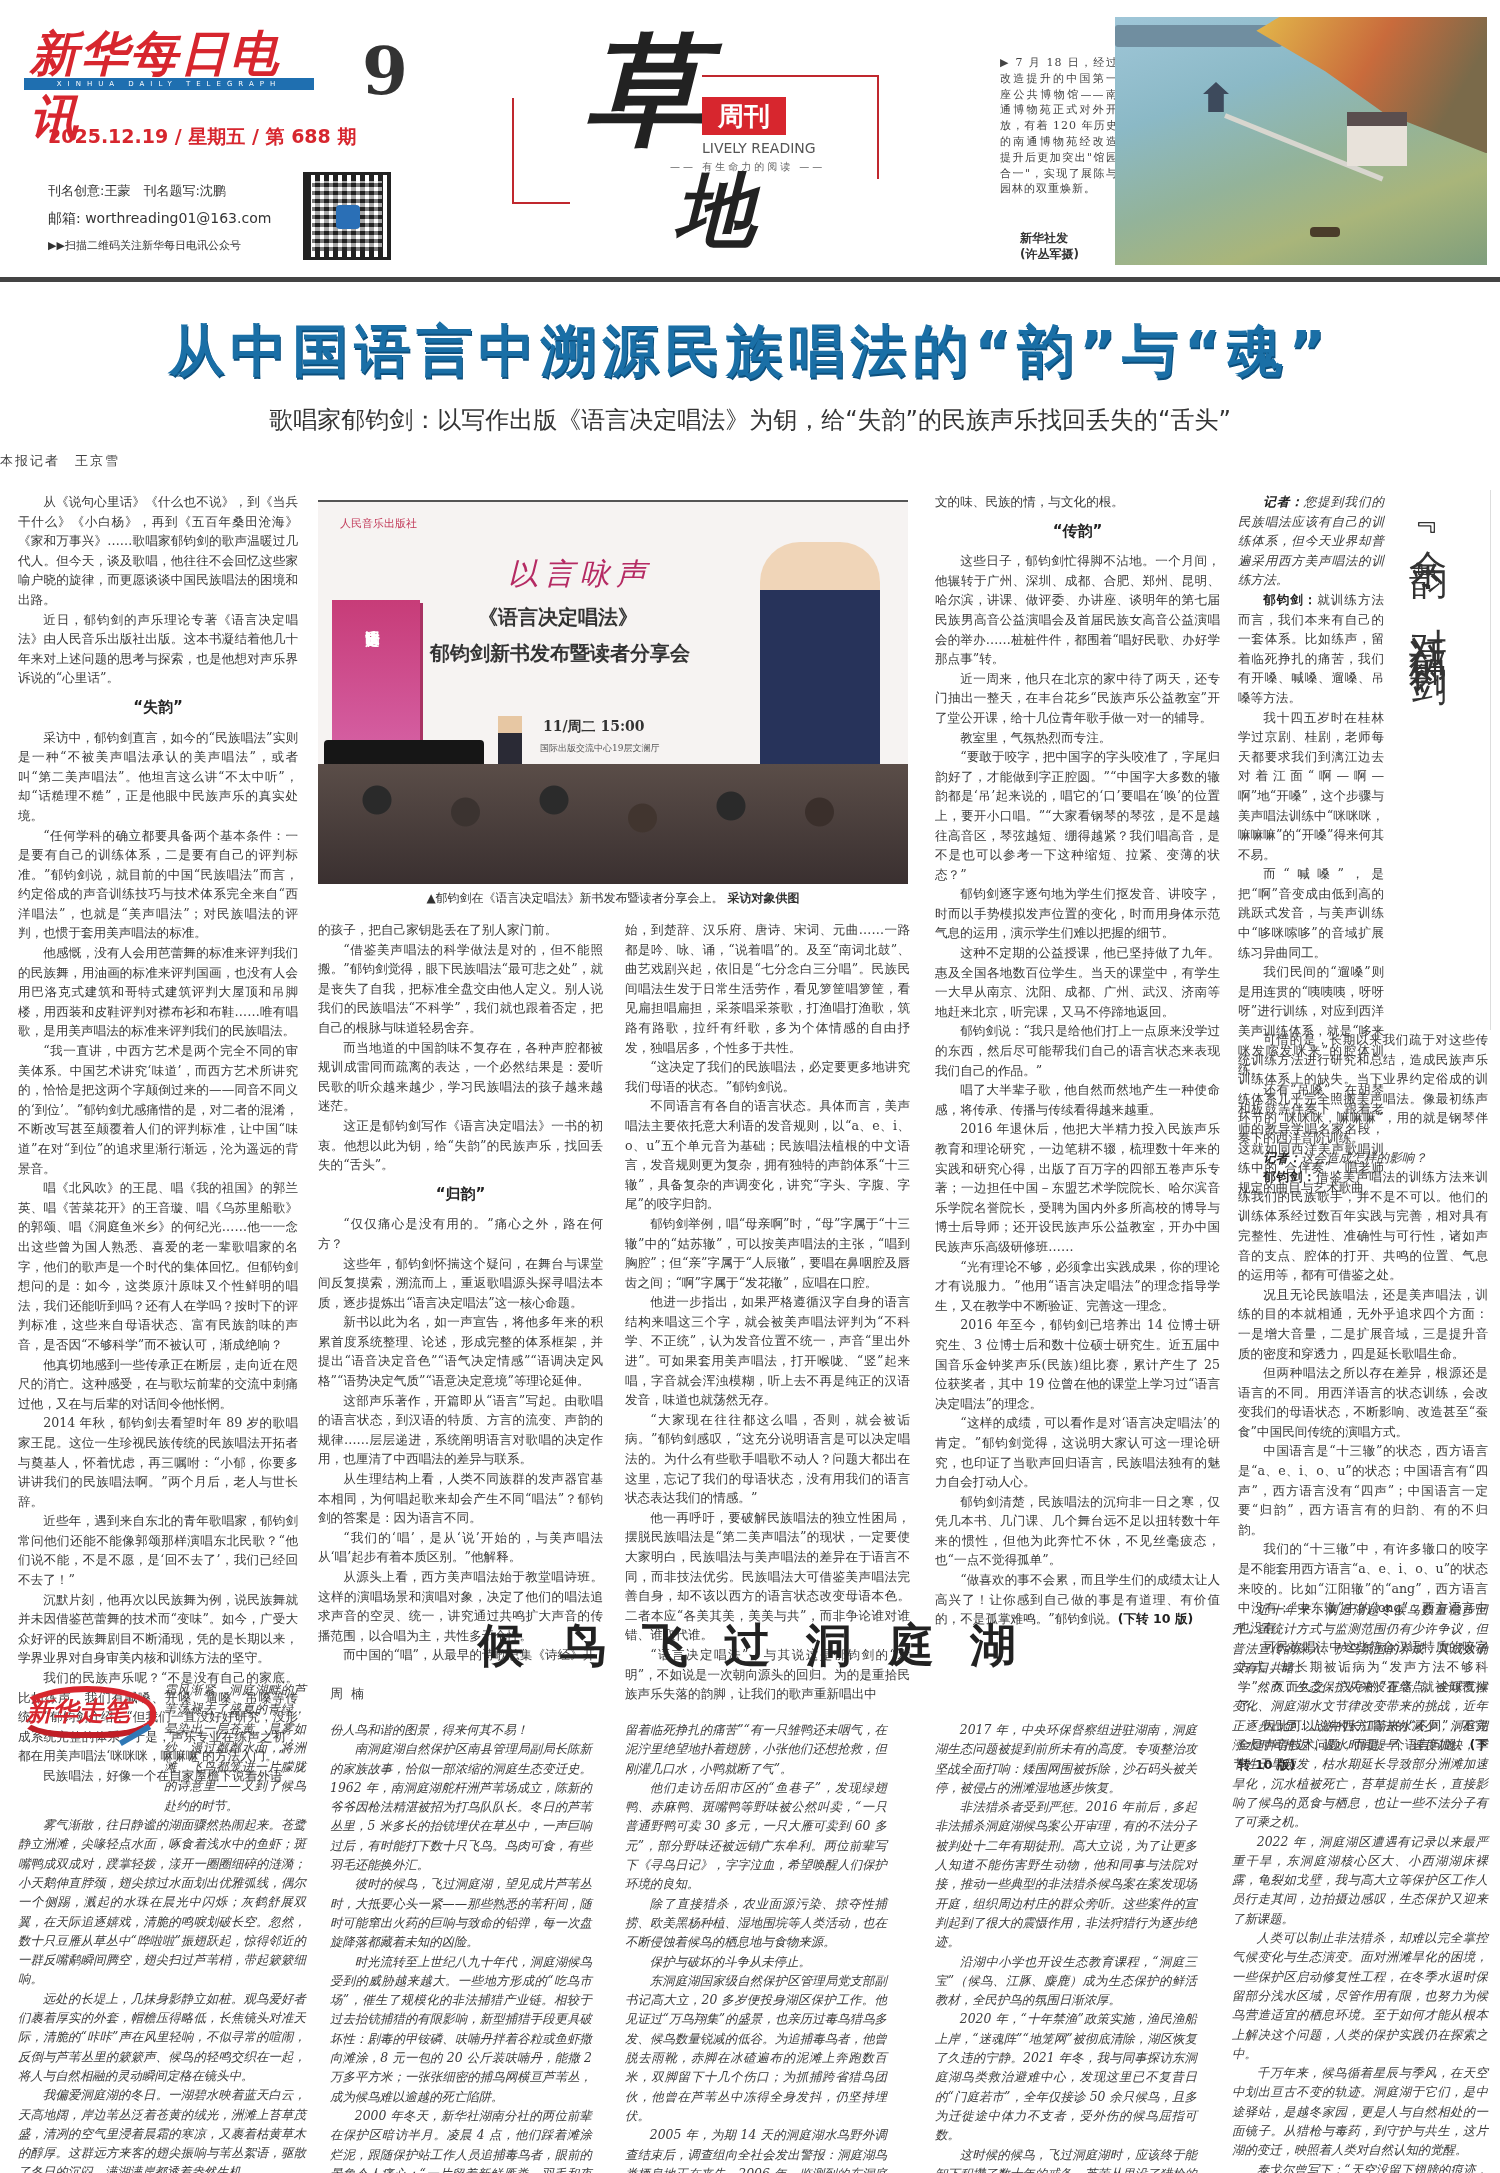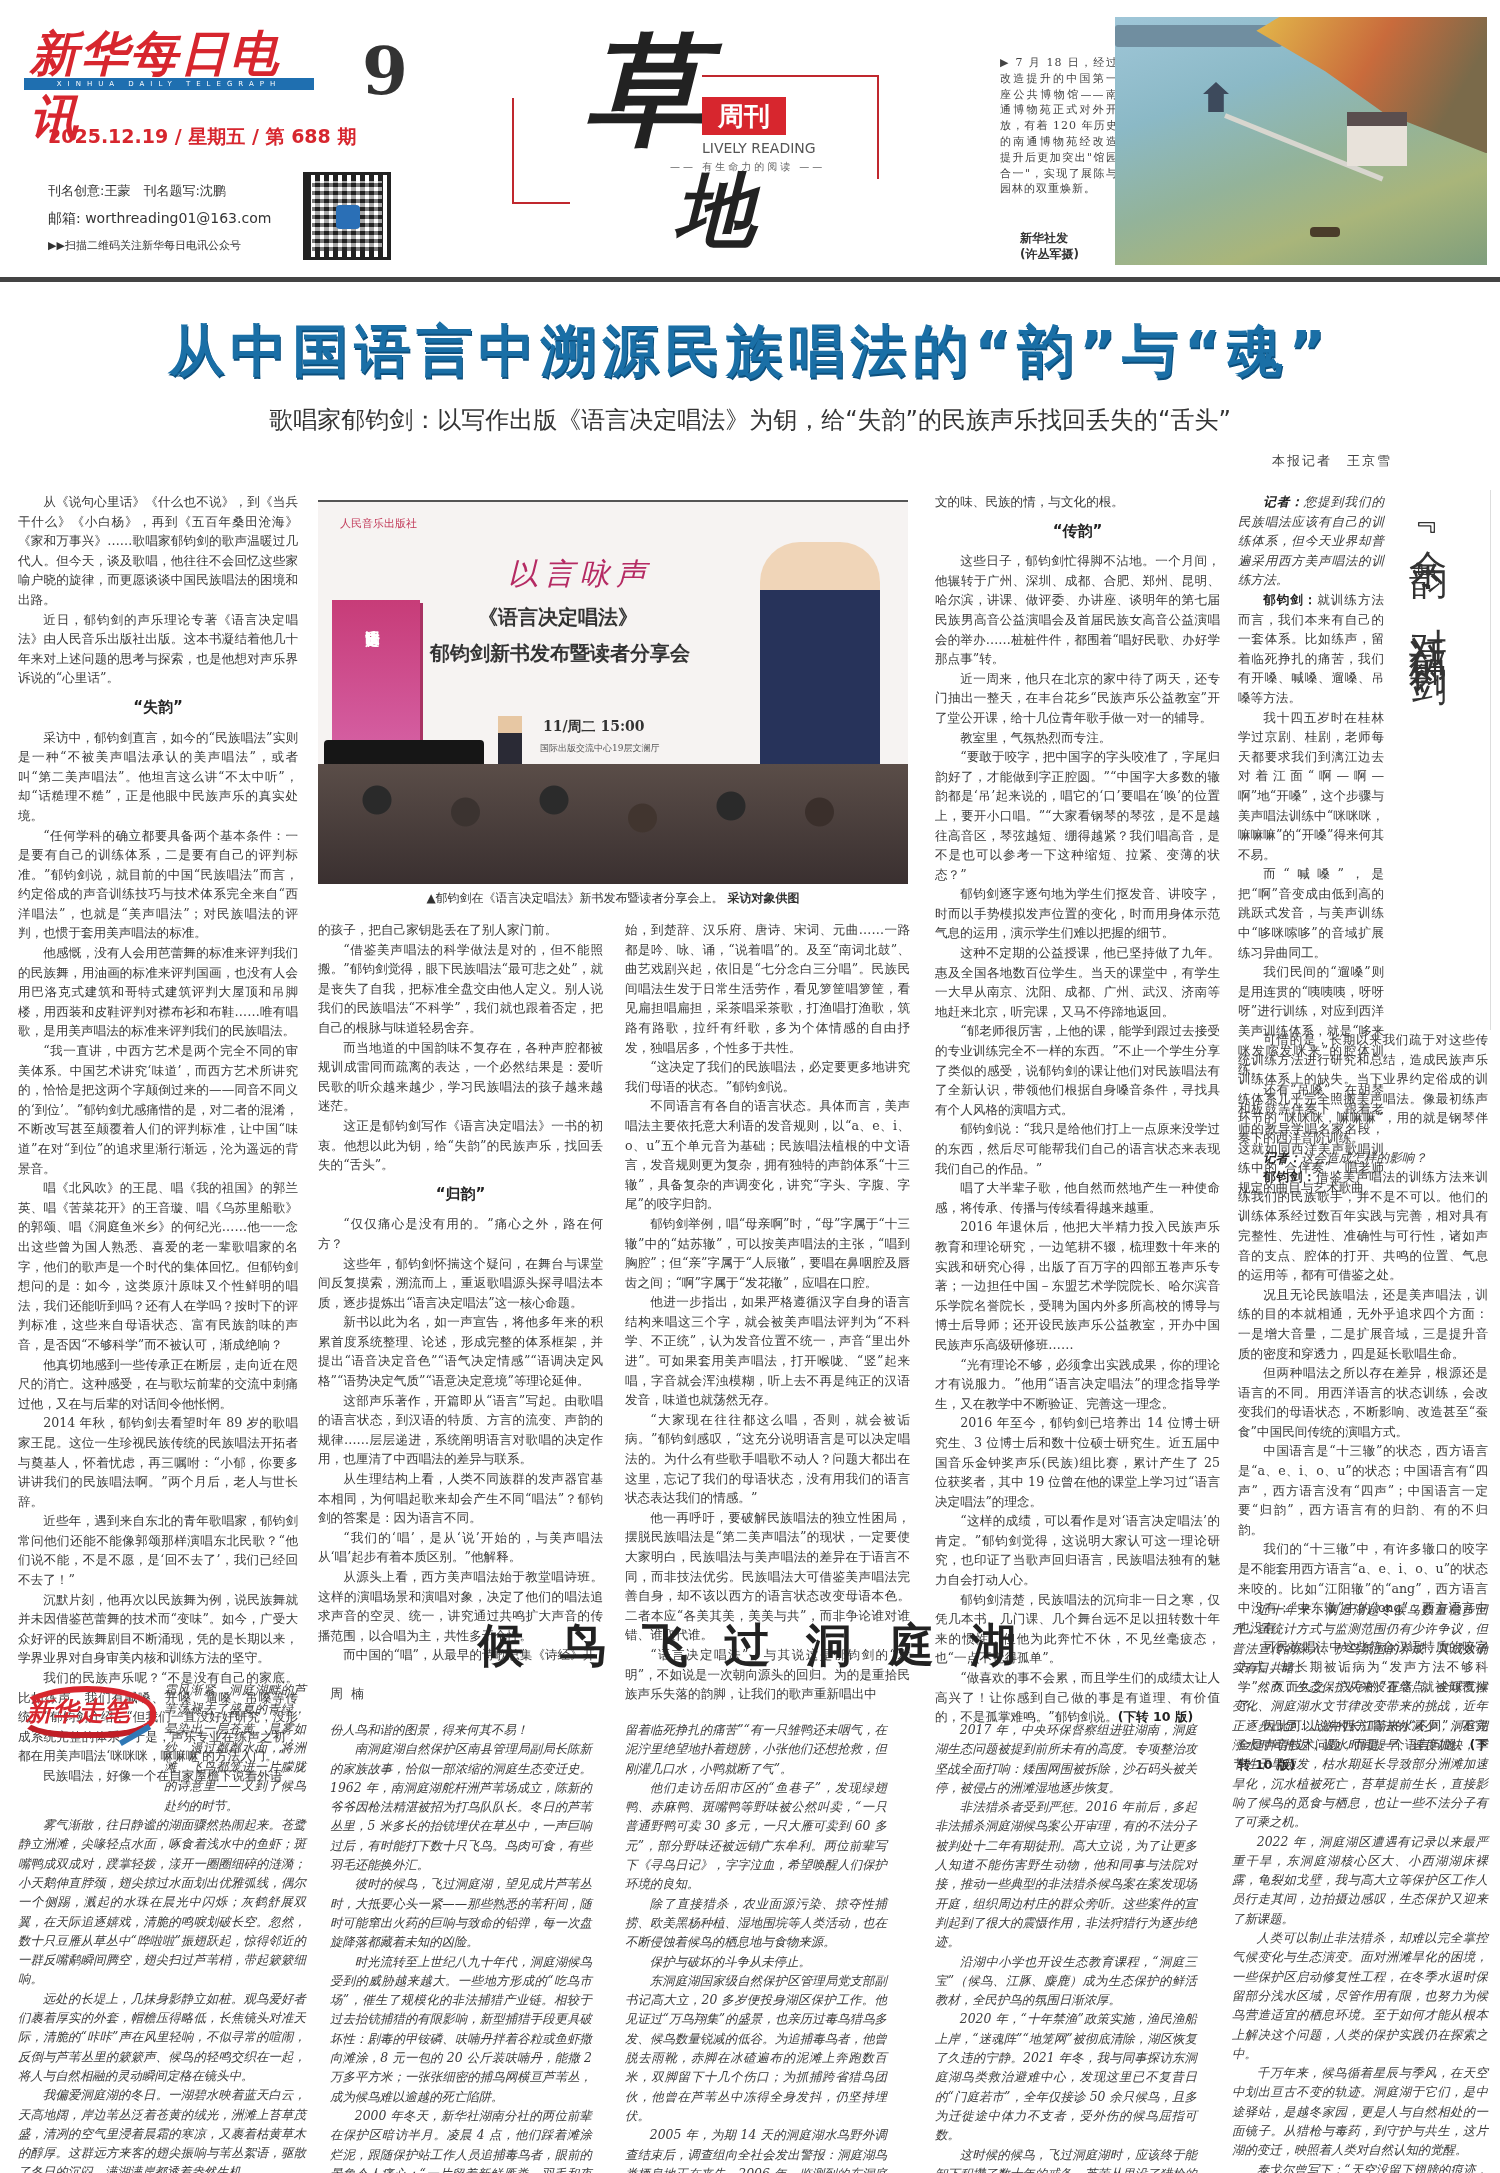--- a/index.html
+++ b/index.html
@@ -33,21 +33,21 @@
   .photo-top .trees{position:absolute;right:0;top:0;width:62%;height:55%;background:linear-gradient(120deg,#e3b84a,#c96b3c 45%,#7a6a4a 80%);clip-path:polygon(10% 0,100% 0,100% 100%,55% 70%,30% 40%,0 10%)}
   .photo-top .bridge{position:absolute;left:0;top:8px;width:45%;height:22px;background:#708ea0;border-radius:3px}
   .photo-top .pav{position:absolute;left:88px;top:65px;width:26px;height:30px;background:#3d4a5c;clip-path:polygon(50% 0,100% 40%,80% 40%,80% 100%,20% 100%,20% 40%,0 40%)}
   .photo-top .walk{position:absolute;left:110px;top:96px;width:170px;height:5px;background:#d8d6cf;transform:rotate(22deg);transform-origin:left}
   .photo-top .house{position:absolute;left:232px;top:95px;width:60px;height:54px;background:#e8e2da;border-top:14px solid #5a4e4e}
   .photo-top .boat{position:absolute;left:195px;top:210px;width:30px;height:10px;background:#4a3c2a;border-radius:4px}
 
   
   .headline{left:0;top:314px;width:1500px;text-align:center;font-size:56px;font-weight:bold;color:#1a6fa6;font-family:"DejaVu Sans",sans-serif;letter-spacing:6px;text-shadow:1px 2px 0 #0c4f7d}
   .subhead{left:0;top:404px;width:1500px;text-align:center;font-size:24px;color:#333;font-family:"DejaVu Sans",sans-serif}
-  .byline{left:0;top:452px;width:1392px;text-align:right;font-size:13px;color:#444;letter-spacing:2px}
+  .byline{left:0;top:452px;width:1392px;text-align:left;font-size:13px;color:#444;letter-spacing:2px}
 
   
   .col{font-size:12.6px;line-height:19.6px;color:#3a3a3a;text-align:justify}
   .col p{text-indent:2em}
   .col h3{text-align:center;font-size:15px;font-weight:bold;margin:10px 0 10px;font-family:"DejaVu Sans",sans-serif;color:#222;text-indent:0}
   .c1{left:18px;top:492px;width:280px}
   .c2{left:318px;top:920px;width:285px}
   .c3{left:625px;top:920px;width:285px}
   .c4{left:935px;top:492px;width:285px}
   .c5{left:1238px;top:492px;width:146px;font-size:12.6px}
@@ -203,21 +203,20 @@
 
 <div class="abs col c4">
   <p style="text-indent:0">文的味、民族的情，与文化的根。</p>
   <h3>“传韵”</h3>
   <p>这些日子，郁钧剑忙得脚不沾地。一个月间，他辗转于广州、深圳、成都、合肥、郑州、昆明、哈尔滨，讲课、做评委、办讲座、谈明年的第七届民族男高音公益演唱会及首届民族女高音公益演唱会的举办……桩桩件件，都围着“唱好民歌、办好学那点事”转。</p>
   <p>近一周来，他只在北京的家中待了两天，还专门抽出一整天，在丰台花乡“民族声乐公益教室”开了堂公开课，给十几位青年歌手做一对一的辅导。</p>
   <p>教室里，气氛热烈而专注。</p>
   <p>“要敢于咬字，把中国字的字头咬准了，字尾归韵好了，才能做到字正腔圆。”“中国字大多数的辙韵都是‘吊’起来说的，唱它的‘口’要唱在‘唤’的位置上，要开小口唱。”“大家看钢琴的琴弦，是不是越往高音区，琴弦越短、绷得越紧？我们唱高音，是不是也可以参考一下这种缩短、拉紧、变薄的状态？”</p>
   <p>郁钧剑逐字逐句地为学生们抠发音、讲咬字，时而以手势模拟发声位置的变化，时而用身体示范气息的运用，演示学生们难以把握的细节。</p>
   <p>这种不定期的公益授课，他已坚持做了九年。惠及全国各地数百位学生。当天的课堂中，有学生一大早从南京、沈阳、成都、广州、武汉、济南等地赶来北京，听完课，又马不停蹄地返回。</p>
-  <p>“郁老师很厉害，上他的课，能学到跟过去接受的专业训练完全不一样的东西。”不止一个学生分享了类似的感受，说郁钧剑的课让他们对民族唱法有了全新认识，带领他们根据自身嗓音条件，寻找具有个人风格的演唱方式。</p>
   <p>郁钧剑说：“我只是给他们打上一点原来没学过的东西，然后尽可能帮我们自己的语言状态来表现我们自己的作品。”</p>
   <p>唱了大半辈子歌，他自然而然地产生一种使命感，将传承、传播与传续看得越来越重。</p>
   <p>2016 年退休后，他把大半精力投入民族声乐教育和理论研究，一边笔耕不辍，梳理数十年来的实践和研究心得，出版了百万字的四部五卷声乐专著；一边担任中国－东盟艺术学院院长、哈尔滨音乐学院名誉院长，受聘为国内外多所高校的博导与博士后导师；还开设民族声乐公益教室，开办中国民族声乐高级研修班……</p>
   <p>“光有理论不够，必须拿出实践成果，你的理论才有说服力。”他用“语言决定唱法”的理念指导学生，又在教学中不断验证、完善这一理念。</p>
   <p>2016 年至今，郁钧剑已培养出 14 位博士研究生、3 位博士后和数十位硕士研究生。近五届中国音乐金钟奖声乐(民族)组比赛，累计产生了 25 位获奖者，其中 19 位曾在他的课堂上学习过“语言决定唱法”的理念。</p>
   <p>“这样的成绩，可以看作是对‘语言决定唱法’的肯定。”郁钧剑觉得，这说明大家认可这一理论研究，也印证了当歌声回归语言，民族唱法独有的魅力自会打动人心。</p>
   <p>郁钧剑清楚，民族唱法的沉疴非一日之寒，仅凭几本书、几门课、几个舞台远不足以扭转数十年来的惯性，但他为此奔忙不休，不见丝毫疲态，也“一点不觉得孤单”。</p>
   <p><span>“做喜欢的事不会累，而且学生们的成绩太让人高兴了！让你感到自己做的事是有道理、有价值的，不是孤掌难鸣。”郁钧剑说。</span><span class="end-bold">(下转 10 版)</span></p>
 </div>
 

